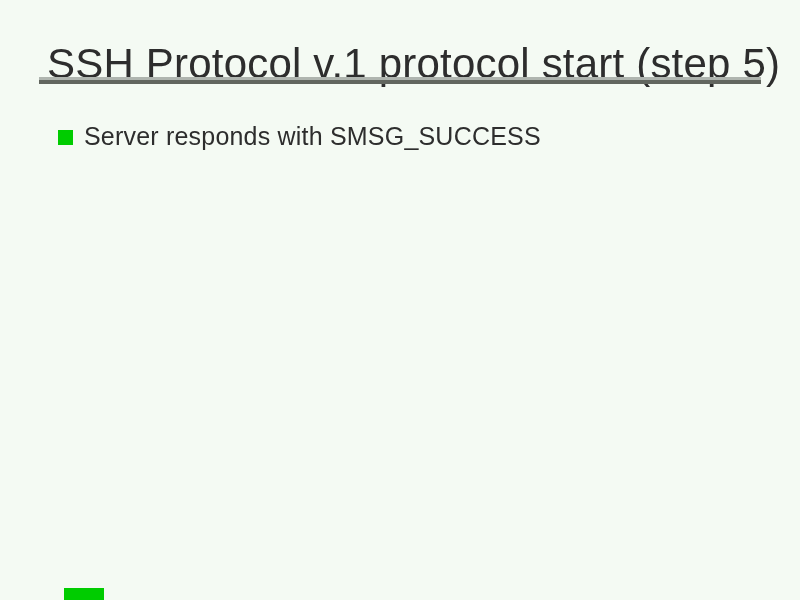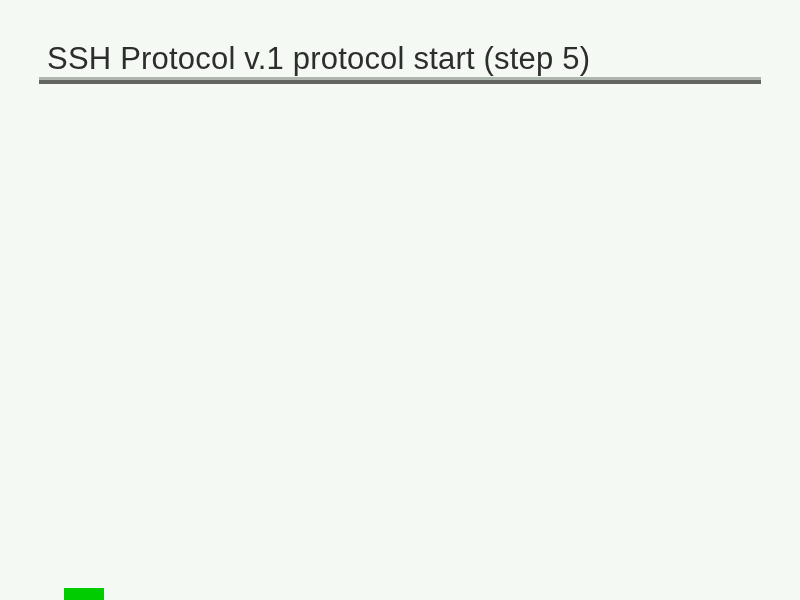--- a/index.html
+++ b/index.html
@@ -12,21 +12,21 @@
     width: 800px;
     height: 600px;
     overflow: hidden;
     background: #f4faf3;
     font-family: "Liberation Sans", sans-serif;
   }
   .slide-title {
     position: absolute;
     left: 47px;
     top: 43px;
-    font-size: 31px;
+    font-size: 42px;
     line-height: 1;
     font-weight: 400;
     color: #2d2d2d;
     white-space: nowrap;
     letter-spacing: 0.2px;
   }
   .title-rule-light {
     position: absolute;
     left: 39px;
     top: 77px;
@@ -77,17 +77,21 @@
 </head>
 <body>
 
 <div class="slide" style="background: rgb(244, 250, 243);">
 
   <div class="slide-title" style="color: rgb(45, 45, 45);">SSH Protocol v.1 protocol start (step 5)</div>
 
   <div class="title-rule-light" style="background: rgb(175, 181, 175);"></div>
   <div class="title-rule-dark" style="background: rgb(98, 102, 95);"></div>
 
+  <div class="bullet-row row-0">
+    <span class="bullet-square" style="background: rgb(0, 204, 0);"></span>
+    <span class="bullet-text" style="color: rgb(45, 45, 45);">Server responds with SMSG_SUCCESS</span>
+  </div>
 
 
   <div class="progress-indicator" style="background: rgb(0, 204, 0);"></div>
 
 </div>
 
 </body></html>

